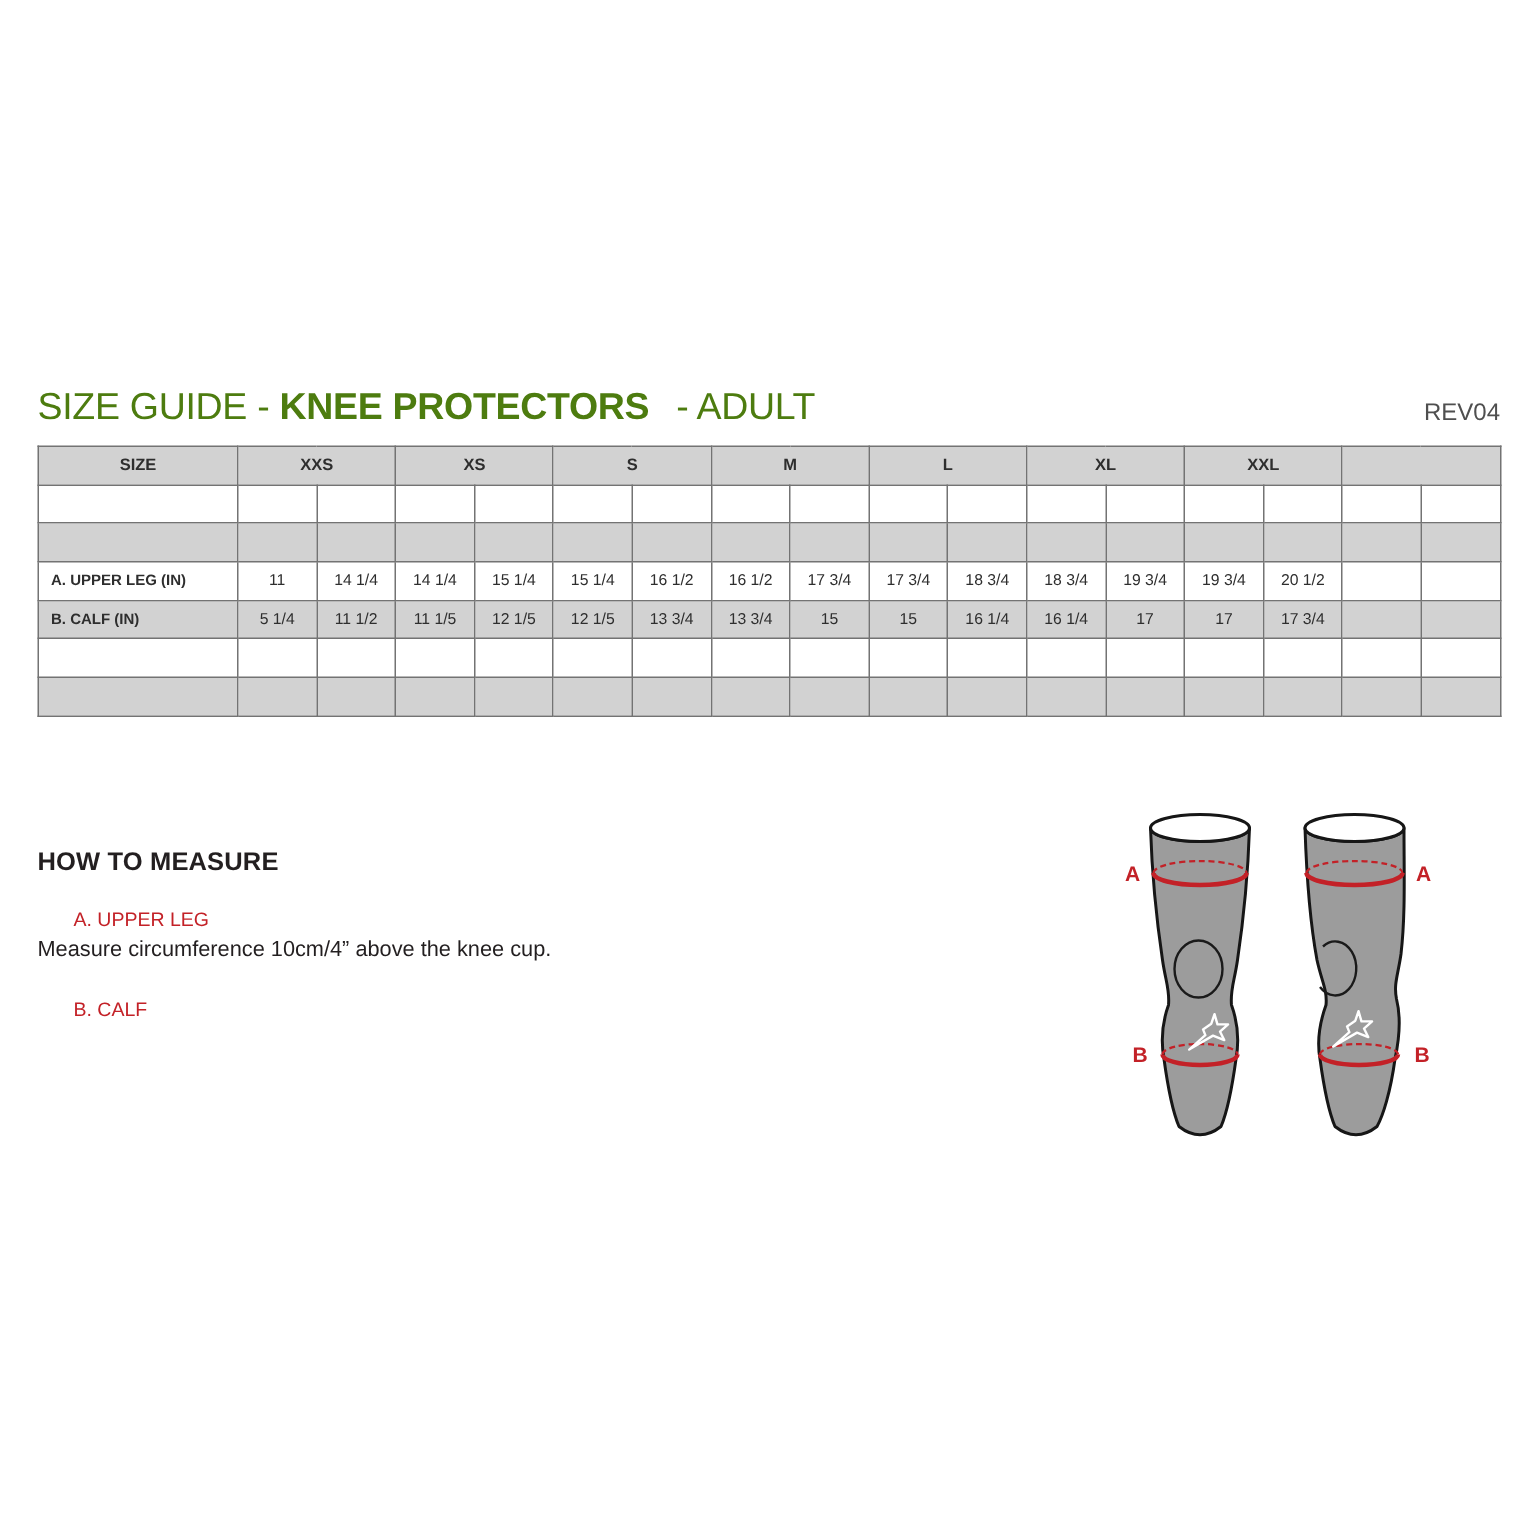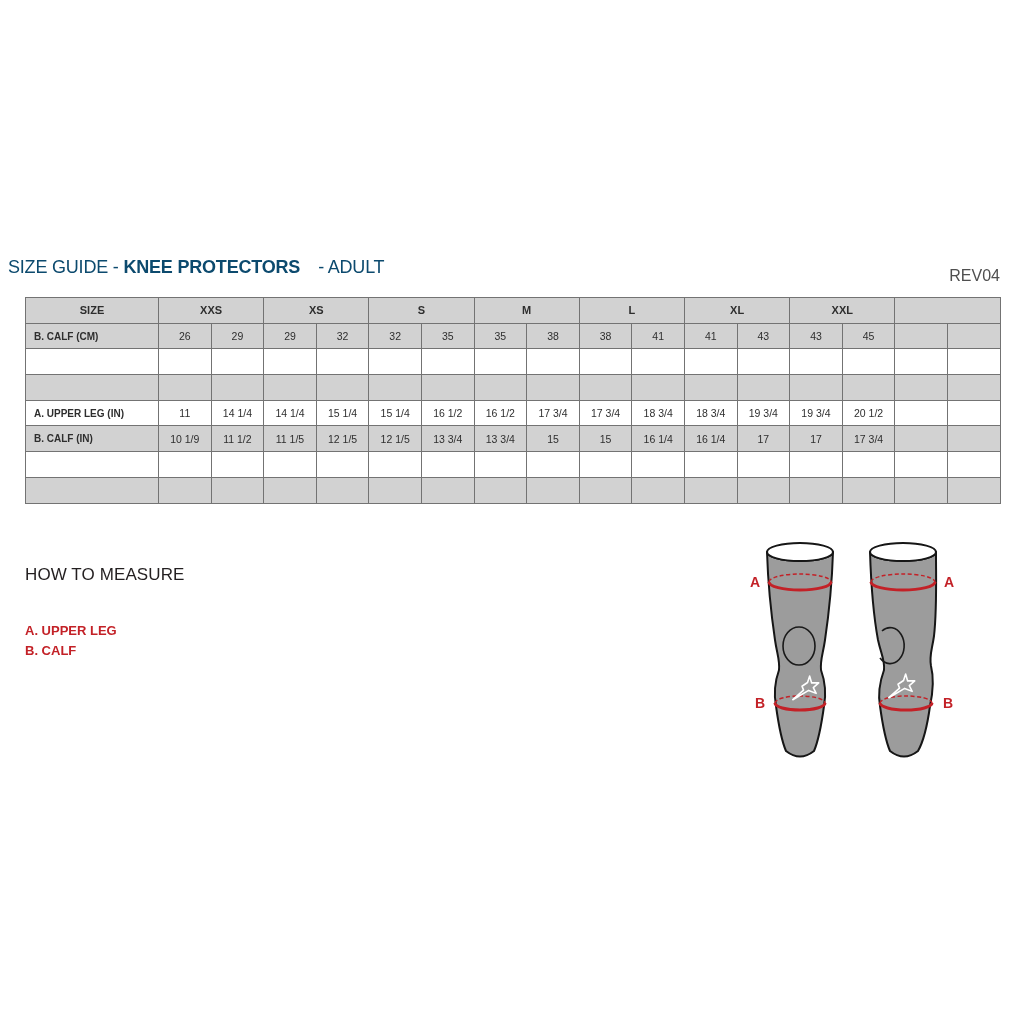--- a/index.html
+++ b/index.html
@@ -1,38 +1,38 @@
 <!DOCTYPE html>
 <html><head>
 <meta charset="utf-8">
 <style>
   * { margin: 0; padding: 0; box-sizing: border-box; }
   html, body { width: 1024px; height: 1024px; background: #ffffff; font-family: "Liberation Sans", sans-serif; }
   .sheet { position: relative; width: 1024px; height: 1024px; background: #fff; overflow: hidden; }
 
   
-  .title-row { position: absolute; left: 8px; top: 257px; width: 975px; white-space: nowrap; color: #0c4a6e; font-size: 18px; letter-spacing: -0.2px; }
+  .title-row { position: absolute; left: 25px; top: 257px; width: 975px; white-space: nowrap; color: #4d7c0f; font-size: 25px; letter-spacing: -0.2px; }
   .title-row .t-bold { font-weight: bold; }
   .title-row .t-suffix { margin-left: 18px; }
   .rev { position: absolute; right: 24px; top: 267px; font-size: 16px; color: #4f4f4f; }
 
   
   table.size-table { position: absolute; left: 25px; top: 297px; width: 975px; border-collapse: collapse; table-layout: fixed; }
   .size-table th, .size-table td { border: 1px solid #737373; height: 25.7px; vertical-align: middle; color: #2e2e2e; overflow: hidden; white-space: nowrap; }
   .size-table thead th { background: #d2d2d2; font-size: 11px; font-weight: bold; text-align: center; }
   .size-table td.row-label { font-size: 10px; font-weight: bold; text-align: left; padding-left: 8px; }
   .size-table td.cell { font-size: 10.5px; text-align: center; }
   .size-table tr.stripe td { background: #d2d2d2; }
   .size-table col.label-col { width: 133px; }
   .size-table col.data-col { width: 52.6px; }
 
   
   .measure-section { position: absolute; left: 25px; top: 565px; width: 470px; color: #231f20; }
-  .measure-heading { font-size: 17px; font-weight: normal; letter-spacing: 0.1px; margin-bottom: 38px; }
-  .measure-item-title { font-size: 13px; font-weight: bold; margin-bottom: 5px; }
+  .measure-heading { font-size: 17px; font-weight: bold; letter-spacing: 0.1px; margin-bottom: 20px; }
+  .measure-item-title { font-size: 13px; font-weight: normal; margin-bottom: 5px; margin-left: 24px; }
   .measure-item-text { font-size: 14.5px; margin-bottom: 24px; }
   .red { color: #c32127; }
 
   
   .legs-illustration { position: absolute; left: 742px; top: 538px; width: 232px; height: 235px; }
   .marker-label { font-size: 14px; font-weight: bold; fill: #c32127; font-family: "Liberation Sans", sans-serif; }
 </style>
 </head>
 <body>
 
@@ -70,39 +70,20 @@
         <th colspan="2">XS</th>
         <th colspan="2">S</th>
         <th colspan="2">M</th>
         <th colspan="2">L</th>
         <th colspan="2">XL</th>
         <th colspan="2">XXL</th>
         <th colspan="2"></th>
       </tr>
     </thead>
     <tbody>
-        <tr class="stripe">
-          <td class="row-label">B. CALF (CM)</td>
-          <td class="cell">26</td>
-          <td class="cell">29</td>
-          <td class="cell">29</td>
-          <td class="cell">32</td>
-          <td class="cell">32</td>
-          <td class="cell">35</td>
-          <td class="cell">35</td>
-          <td class="cell">38</td>
-          <td class="cell">38</td>
-          <td class="cell">41</td>
-          <td class="cell">41</td>
-          <td class="cell">43</td>
-          <td class="cell">43</td>
-          <td class="cell">45</td>
-          <td class="cell"></td>
-          <td class="cell"></td>
-        </tr>
         <tr>
           <td class="row-label"></td>
           <td class="cell"></td>
           <td class="cell"></td>
           <td class="cell"></td>
           <td class="cell"></td>
           <td class="cell"></td>
           <td class="cell"></td>
           <td class="cell"></td>
           <td class="cell"></td>
@@ -148,21 +129,21 @@
           <td class="cell">18 3/4</td>
           <td class="cell">18 3/4</td>
           <td class="cell">19 3/4</td>
           <td class="cell">19 3/4</td>
           <td class="cell">20 1/2</td>
           <td class="cell"></td>
           <td class="cell"></td>
         </tr>
         <tr class="stripe">
           <td class="row-label">B. CALF (IN)</td>
-          <td class="cell">10 1/9</td>
+          <td class="cell">5 1/4</td>
           <td class="cell">11 1/2</td>
           <td class="cell">11 1/5</td>
           <td class="cell">12 1/5</td>
           <td class="cell">12 1/5</td>
           <td class="cell">13 3/4</td>
           <td class="cell">13 3/4</td>
           <td class="cell">15</td>
           <td class="cell">15</td>
           <td class="cell">16 1/4</td>
           <td class="cell">16 1/4</td>
@@ -209,20 +190,21 @@
           <td class="cell"></td>
           <td class="cell"></td>
           <td class="cell"></td>
         </tr>
       </tbody>
   </table>
 
   <div class="measure-section">
     <div class="measure-heading">HOW TO MEASURE</div>
     <div class="measure-item-title red">A. UPPER LEG</div>
+    <div class="measure-item-text">Measure circumference 10cm/4” above the knee cup.</div>
     <div class="measure-item-title red">B. CALF</div>
   </div>
 
   <svg class="legs-illustration" viewBox="0 0 232 235" xmlns="http://www.w3.org/2000/svg">
 
     <g>
       <path d="M 25 14 C 26 45, 29 75, 33 102 C 35 116, 38 122, 37 132 C 32 146, 32 157, 34 168 C 37 190, 41 206, 44 213 Q 58 224, 72 213 C 75 206, 79 190, 82 168 C 84 157, 84 146, 79 132 C 78 122, 81 116, 83 102 C 87 75, 90 45, 91 14 A 33 9 0 0 1 25 14 Z" fill="#9c9c9c" stroke="#161616" stroke-width="2" stroke-linejoin="round"></path>
       <ellipse cx="58" cy="14" rx="33" ry="9" fill="#ffffff" stroke="#161616" stroke-width="2"></ellipse>
       <ellipse cx="57" cy="108" rx="16" ry="19" fill="none" stroke="#1a1a1a" stroke-width="1.6"></ellipse>
 

